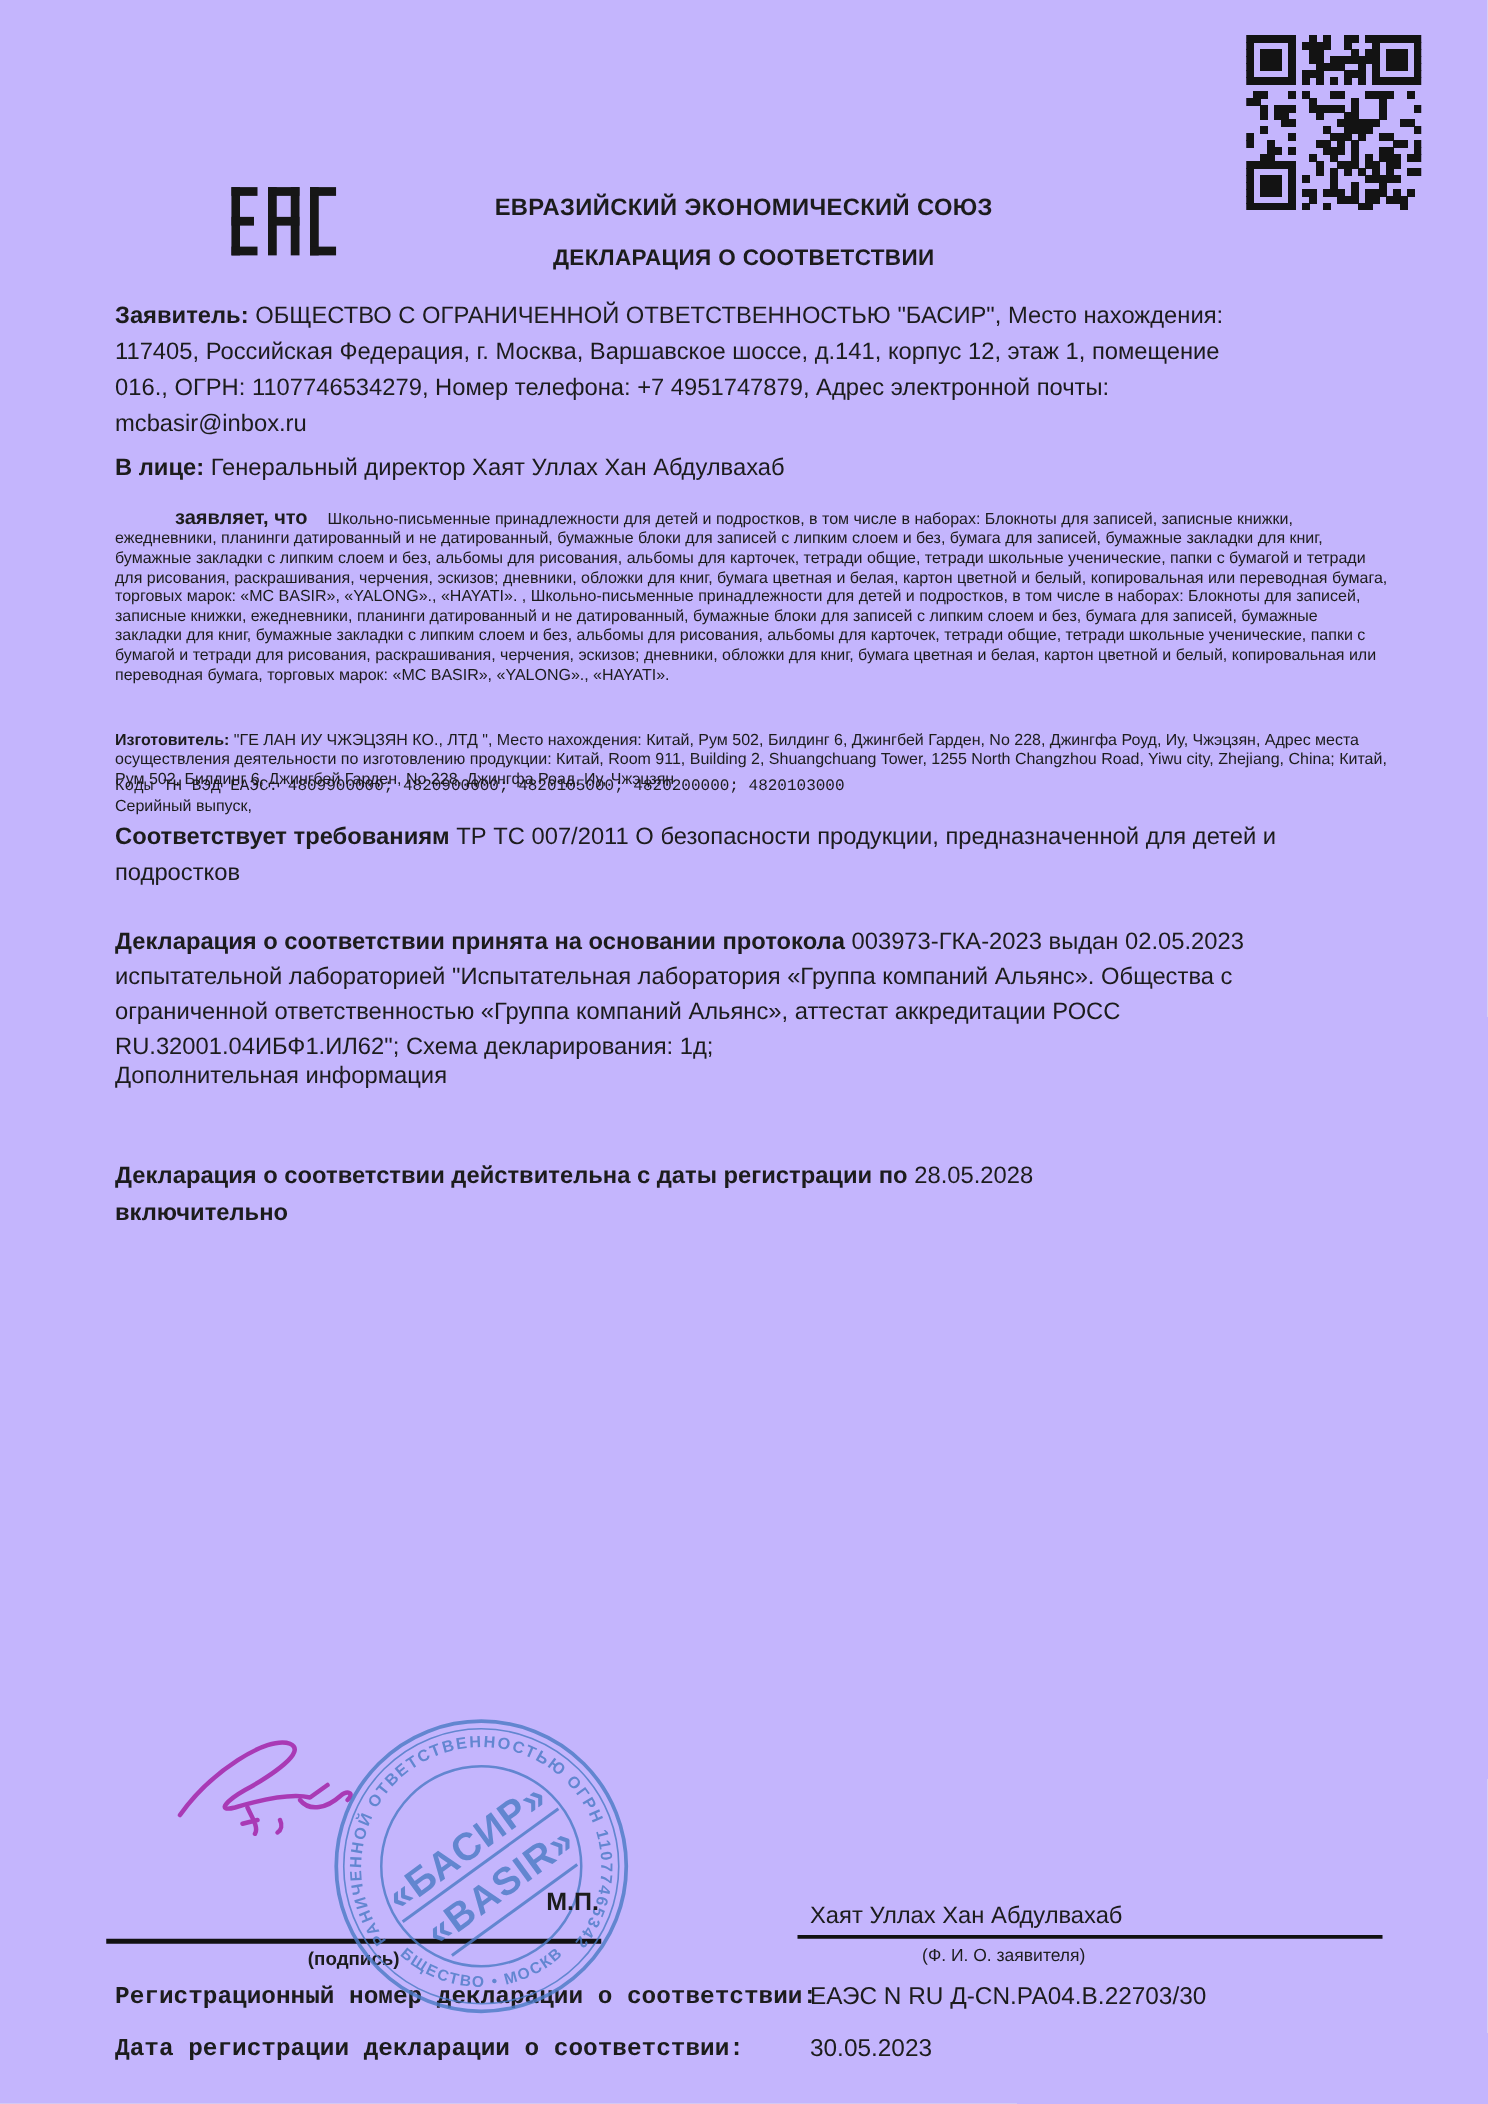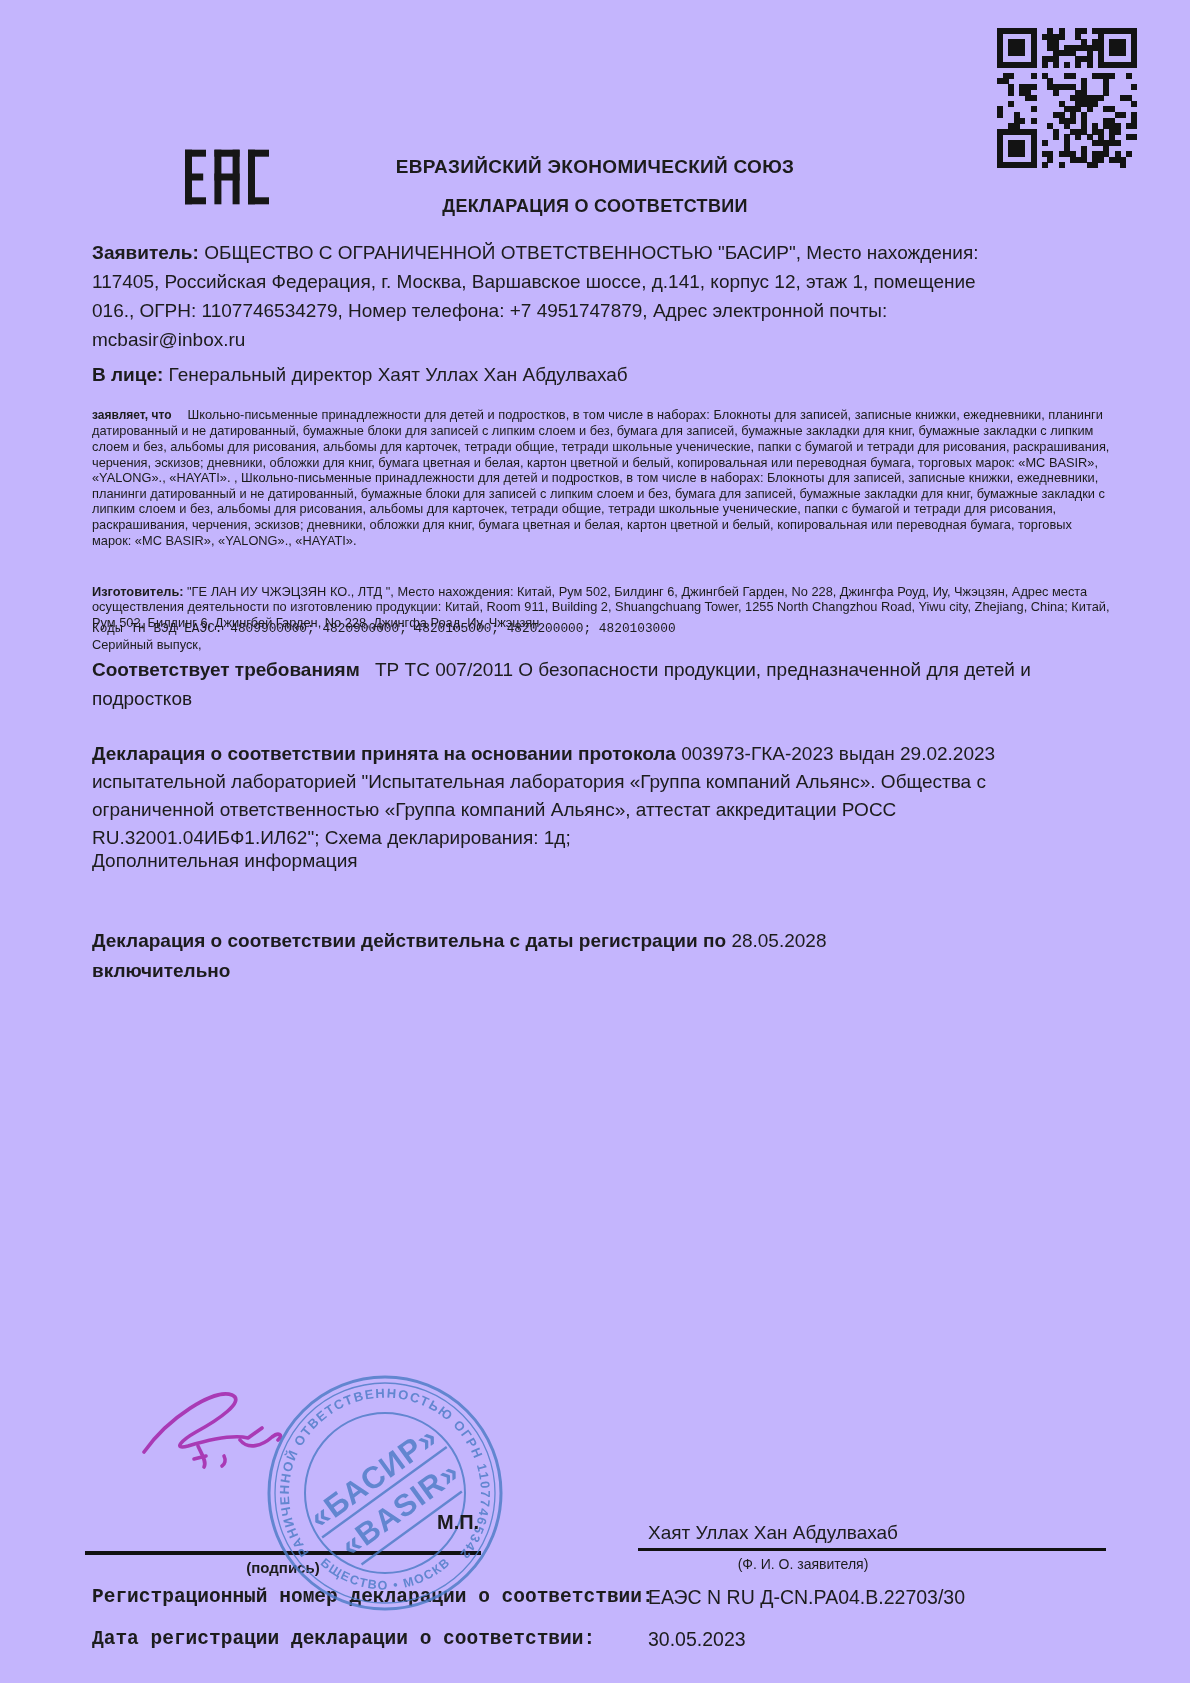--- a/index.html
+++ b/index.html
@@ -6,21 +6,21 @@
   .page{
     position:relative;width:1190px;height:1683px;margin:0 auto;
     background:#c4b5fd;overflow:hidden;
     font-family:"Liberation Sans","DejaVu Sans",sans-serif;
     color:#1c1c1c;
   }
   .abs{position:absolute;}
   .title{font-weight:bold;font-size:19px;text-align:center;width:1190px;letter-spacing:.3px;}
   .para{font-size:19px;line-height:29px;margin:0;}
   .para b{font-weight:bold;}
-  .lead-label{font-weight:bold;font-size:12px;margin-right:16px;white-space:nowrap;}
+  .lead-label{font-weight:bold;font-size:16px;margin-right:16px;white-space:nowrap;margin-left:48px;}
   .small{font-size:12.8px;line-height:15.6px;}
   .small b{font-weight:bold;}
   .hr{background:#111;height:3px;}
   .caption{font-size:15px;font-weight:bold;text-align:center;}
   .caption2{font-size:14px;text-align:center;font-weight:normal;}
   .reg-label{font-weight:bold;font-size:19.5px;font-family:Liberation Mono, monospace;}
   .reg-value{position:absolute;left:556px;top:0;font-weight:normal;font-size:19.5px;white-space:nowrap;}
   .mp{font-weight:bold;font-size:20px;z-index:5;}
   svg text{font-family:"Liberation Sans","DejaVu Sans",sans-serif;}
   .stamp-ring-text{font-size:13px;font-weight:bold;letter-spacing:1.5px;fill:var(--stamp-color);}
@@ -350,27 +350,27 @@
 
   <p class="abs small" style="left:92px;top:571px;width:1018px;">
     <b>Изготовитель:</b>
     <span>"ГЕ ЛАН ИУ ЧЖЭЦЗЯН КО., ЛТД ", Место нахождения: Китай, Рум 502, Билдинг 6, Джингбей Гарден, No 228, Джингфа Роуд, Иу, Чжэцзян, Адрес места осуществления деятельности по изготовлению продукции: Китай, Room 911, Building 2, Shuangchuang Tower, 1255 North Changzhou Road, Yiwu city, Zhejiang, China; Китай, Рум 502, Билдинг 6, Джингбей Гарден, No 228, Джингфа Роад, Иу, Чжэцзян</span>
   </p>
 
   <div class="abs small" style="left:92px;top:621px;width:1018px;font-family:Liberation Mono, monospace;">Коды ТН ВЭД ЕАЭС: 4809900000; 4820900000; 4820105000; 4820200000; 4820103000</div>
   <div class="abs small" style="left:92px;top:637px;width:1018px;">Серийный выпуск,</div>
 
   <p class="abs para" style="left:92px;top:655px;width:1015px;">
-    <b style="margin-right:10px;">Соответствует требованиям</b>
+    <b style="">Соответствует требованиям</b>
     <span>ТР ТС 007/2011 О безопасности продукции, предназначенной для детей и подростков</span>
   </p>
 
   <p class="abs para" style="left:92px;top:740px;width:935px;line-height:28px;">
     <b>Декларация о соответствии принята на основании протокола</b>
-    <span>003973-ГКА-2023 выдан 29.02.2023 испытательной лабораторией "Испытательная лаборатория «Группа компаний Альянс». Общества с ограниченной ответственностью «Группа компаний Альянс», аттестат аккредитации РОСС RU.32001.04ИБФ1.ИЛ62"; Схема декларирования: 1д;</span>
+    <span>003973-ГКА-2023 выдан 02.05.2023 испытательной лабораторией "Испытательная лаборатория «Группа компаний Альянс». Общества с ограниченной ответственностью «Группа компаний Альянс», аттестат аккредитации РОСС RU.32001.04ИБФ1.ИЛ62"; Схема декларирования: 1д;</span>
   </p>
 
   <div class="abs para" style="left:92px;top:846px;font-weight:normal;">Дополнительная информация</div>
 
   <p class="abs para" style="left:92px;top:926px;width:940px;line-height:30px;">
     <b>Декларация о соответствии действительна с даты регистрации по</b>
     <span>28.05.2028</span><br>
     <b>включительно</b>
   </p>
 

